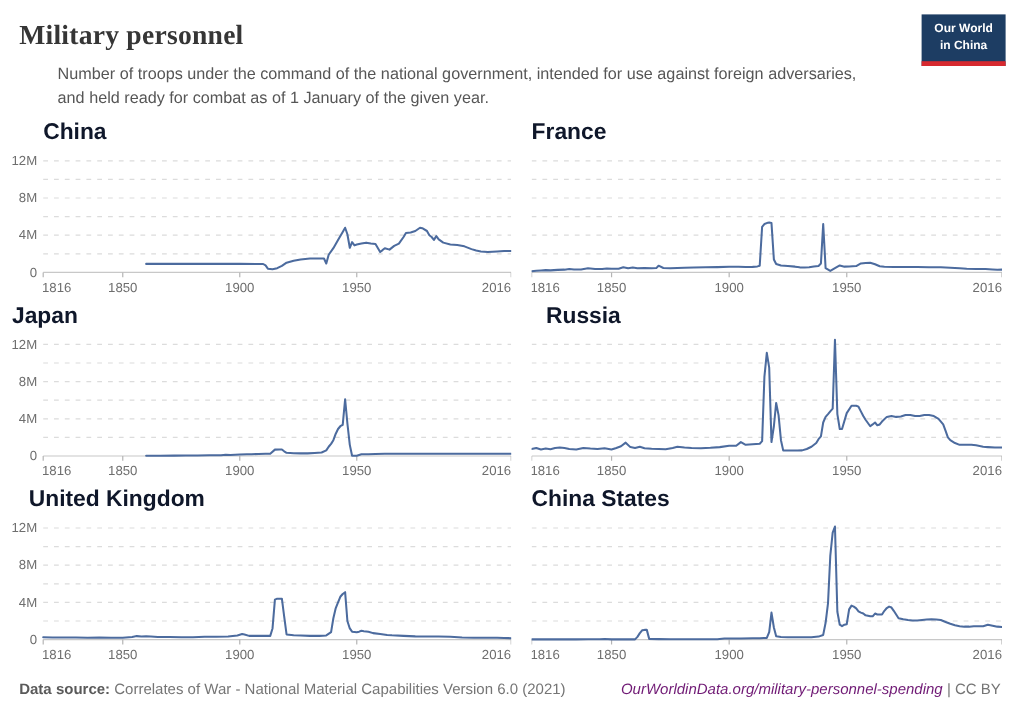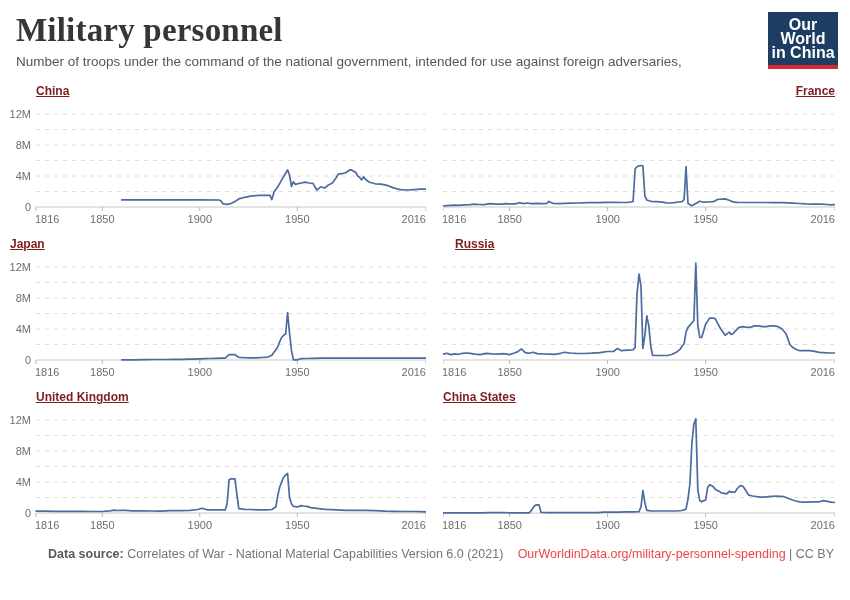--- a/index.html
+++ b/index.html
@@ -4,60 +4,61 @@
 <style>
   * { margin:0; padding:0; box-sizing:border-box; }
   html,body { background:#fff; }
   body {
     width:850px; height:600px; overflow:hidden; position:relative;
     font-family:"Liberation Sans", sans-serif;
   }
   .header { padding:14px 16px 0 16px; }
   .page-title {
     font-family:"Liberation Serif", serif;
-    font-weight:bold; font-size:33px; line-height:32px; color:#363636;
+    font-weight:bold; font-size:23px; line-height:32px; color:#363636;
     letter-spacing:0.2px;
   }
-  .subtitle { margin-top:6px; font-size:13.5px; line-height:20px; color:#565656; }
+  .subtitle { margin-top:6px; font-size:13.5px; line-height:20px; color:#565656;margin-left:32px; }
   .logo {
     position:absolute; top:12px; right:12px; width:70px;
     background:#1d3d63; border-bottom:4px solid #d7292f;
     color:#fff; text-align:center; padding:6px 3px 5px 3px;
-    font-size:16px; font-weight:bold; line-height:14px; cursor:pointer;
+    font-size:10px; font-weight:bold; line-height:14px; cursor:pointer;
   }
   .charts-grid {
     margin:10px 15px 0 10px;
     display:grid;
     grid-template-columns:416px 392px;
     column-gap:17px; row-gap:5px;
   }
   .chart-cell { }
   .chart-title {
-    font-size:12px; font-weight:bold; color:#7f1d1d; height:20px; line-height:18px;text-decoration:underline;
+    font-size:19px; font-weight:bold; color:#0f172a; height:20px; line-height:18px;
   }
   .chart-cell svg { display:block; }
   .grid-line { stroke:#dcdcdc; stroke-width:1; stroke-dasharray:4 5; }
   .axis-baseline { stroke:#c8c8c8; stroke-width:1; }
   .axis-tick { stroke:#b5b5b5; stroke-width:1; }
   .tick-label { fill:#6e6e6e; font-size:11px; font-family:"Liberation Sans", sans-serif; }
   .series-line { fill:none; stroke:#4c6b9e; stroke-width:1.7; stroke-linejoin:round; stroke-linecap:round; }
   .footer {
     margin-top:10px; padding:0 16px; display:flex; justify-content:space-between;
     font-size:12.5px; color:#757575; line-height:16px;
   }
-  .footer .ds-label { font-weight:bold; color:#5a5a5a;margin-left:32px; }
-  .footer .link { color:#ef4444; cursor:pointer; }
+  .footer .ds-label { font-weight:bold; color:#5a5a5a; }
+  .footer .link { color:#701a75; cursor:pointer;font-style:italic; }
 </style>
 </head>
 <body>
 
 <div class="header">
   <div class="page-title">Military personnel</div>
   <div class="subtitle">
     <div>Number of troops under the command of the national government, intended for use against foreign adversaries,</div>
+    <div>and held ready for combat as of 1 January of the given year.</div>
   </div>
 </div>
 
 <div class="logo">
   <div>Our World</div>
   <div>in China</div>
 </div>
 
 <div class="charts-grid">
     <div class="chart-cell">
@@ -81,21 +82,21 @@
         <line x1="416" y1="105" x2="416" y2="109" class="axis-tick"></line>
         <text x="416" y="121" text-anchor="end" class="tick-label">2016</text>
         <text x="21" y="108.5" text-anchor="end" class="tick-label">0</text>
         <text x="21" y="77.5" text-anchor="end" class="tick-label">4M</text>
         <text x="21" y="46.5" text-anchor="end" class="tick-label">8M</text>
         <text x="21" y="15.5" text-anchor="end" class="tick-label">12M</text>
         <polyline points="111.8,97.9 141.1,97.9 170.3,97.9 189.8,97.9 209.3,98.0 211.3,99.2 213.2,101.9 217.1,102.4 221.0,101.5 224.9,99.6 228.8,96.9 234.7,95.3 240.5,94.2 248.3,93.4 256.1,93.4 260.0,93.4 261.9,97.6 263.9,90.3 267.8,84.8 271.7,77.9 275.6,71.3 277.6,67.8 279.5,73.2 281.5,84.5 283.4,79.8 285.4,82.5 287.3,81.8 291.2,81.0 295.1,80.2 299.0,81.0 302.9,81.4 306.8,88.0 308.8,86.4 310.7,84.8 314.6,86.0 318.5,82.9 322.4,81.0 326.3,75.5 328.3,72.1 332.2,71.7 336.1,70.5 340.0,67.8 341.9,68.2 345.8,70.5 347.8,74.0 349.7,75.5 351.6,77.9 353.6,74.8 355.6,77.5 359.4,80.2 365.3,81.8 371.1,82.1 377.0,83.3 382.9,85.6 386.8,86.8 390.7,87.6 396.5,88.0 404.3,87.6 410.1,87.2 416.0,87.2" class="series-line"></polyline>
       </svg>
     </div>
     <div class="chart-cell">
-      <div class="chart-title" style="margin-left: 0px; text-align: right;">France</div>
+      <div class="chart-title" style="margin-left: 0px;">France</div>
       <svg width="392" height="128" viewBox="0 0 392 128">
         <line x1="0" y1="89.5" x2="392" y2="89.5" class="grid-line"></line>
         <line x1="0" y1="74" x2="392" y2="74" class="grid-line"></line>
         <line x1="0" y1="58.5" x2="392" y2="58.5" class="grid-line"></line>
         <line x1="0" y1="43" x2="392" y2="43" class="grid-line"></line>
         <line x1="0" y1="27.5" x2="392" y2="27.5" class="grid-line"></line>
         <line x1="0" y1="12" x2="392" y2="12" class="grid-line"></line>
         <line x1="0" y1="105" x2="392" y2="105" class="axis-baseline"></line>
         <line x1="0" y1="105" x2="0" y2="109" class="axis-tick"></line>
         <text x="-1" y="121" text-anchor="start" class="tick-label">1816</text>
@@ -154,21 +155,21 @@
         <line x1="164.64" y1="105" x2="164.64" y2="109" class="axis-tick"></line>
         <text x="164.64" y="121" text-anchor="middle" class="tick-label">1900</text>
         <line x1="262.64000000000004" y1="105" x2="262.64000000000004" y2="109" class="axis-tick"></line>
         <text x="262.64000000000004" y="121" text-anchor="middle" class="tick-label">1950</text>
         <line x1="392" y1="105" x2="392" y2="109" class="axis-tick"></line>
         <text x="392" y="121" text-anchor="end" class="tick-label">2016</text>
         <polyline points="0.0,99.2 3.9,98.3 7.8,99.6 11.8,98.8 15.7,99.3 19.6,98.3 23.5,98.0 27.4,98.3 31.4,99.1 37.2,99.6 43.1,98.3 49.0,98.8 54.9,99.1 60.8,98.6 66.6,99.6 70.6,98.3 74.5,96.9 78.4,93.9 82.3,97.6 86.2,98.3 90.2,97.3 94.1,98.6 100.0,99.0 105.8,99.1 111.7,99.3 117.6,98.3 121.5,97.3 127.4,98.0 133.3,98.3 141.1,98.5 149.0,98.2 156.8,97.6 164.6,96.5 170.5,96.5 174.4,93.4 178.4,95.7 184.2,95.2 190.1,94.8 192.1,92.6 194.0,39.1 196.0,19.0 198.0,31.4 199.9,93.4 201.9,80.2 203.8,60.8 205.8,70.9 207.8,91.8 209.7,100.5 215.6,100.5 221.5,100.5 225.4,100.3 229.3,99.2 233.2,97.3 237.2,94.2 239.1,91.0 241.1,88.7 243.0,77.1 245.0,72.4 247.0,70.1 248.9,67.8 250.9,65.5 252.8,8.1 254.8,70.1 256.8,82.5 258.7,82.5 262.6,69.3 266.6,63.1 270.5,63.1 272.4,63.9 274.4,67.8 276.4,71.7 278.3,74.8 282.2,80.2 284.2,78.7 286.2,77.1 288.1,79.4 290.1,78.7 292.0,76.3 296.0,72.4 299.9,71.7 303.8,72.4 307.7,72.1 311.6,70.9 315.6,70.9 319.5,71.7 323.4,71.7 327.3,70.9 331.2,70.9 335.2,71.7 339.1,74.0 343.0,78.7 345.0,84.1 346.9,89.5 348.9,91.8 352.8,94.2 356.7,95.7 360.6,95.7 366.5,95.7 370.4,96.1 376.3,97.3 380.2,97.6 386.1,98.0 392.0,98.0" class="series-line"></polyline>
       </svg>
     </div>
     <div class="chart-cell">
-      <div class="chart-title" style="margin-left: 26px;">United Kingdom</div>
+      <div class="chart-title" style="margin-left: 14px;">United Kingdom</div>
       <svg width="416" height="128" viewBox="0 0 416 128">
         <line x1="26" y1="89.5" x2="416" y2="89.5" class="grid-line"></line>
         <line x1="26" y1="74" x2="416" y2="74" class="grid-line"></line>
         <line x1="26" y1="58.5" x2="416" y2="58.5" class="grid-line"></line>
         <line x1="26" y1="43" x2="416" y2="43" class="grid-line"></line>
         <line x1="26" y1="27.5" x2="416" y2="27.5" class="grid-line"></line>
         <line x1="26" y1="12" x2="416" y2="12" class="grid-line"></line>
         <line x1="26" y1="105" x2="416" y2="105" class="axis-baseline"></line>
         <line x1="26" y1="105" x2="26" y2="109" class="axis-tick"></line>
         <text x="25" y="121" text-anchor="start" class="tick-label">1816</text>

